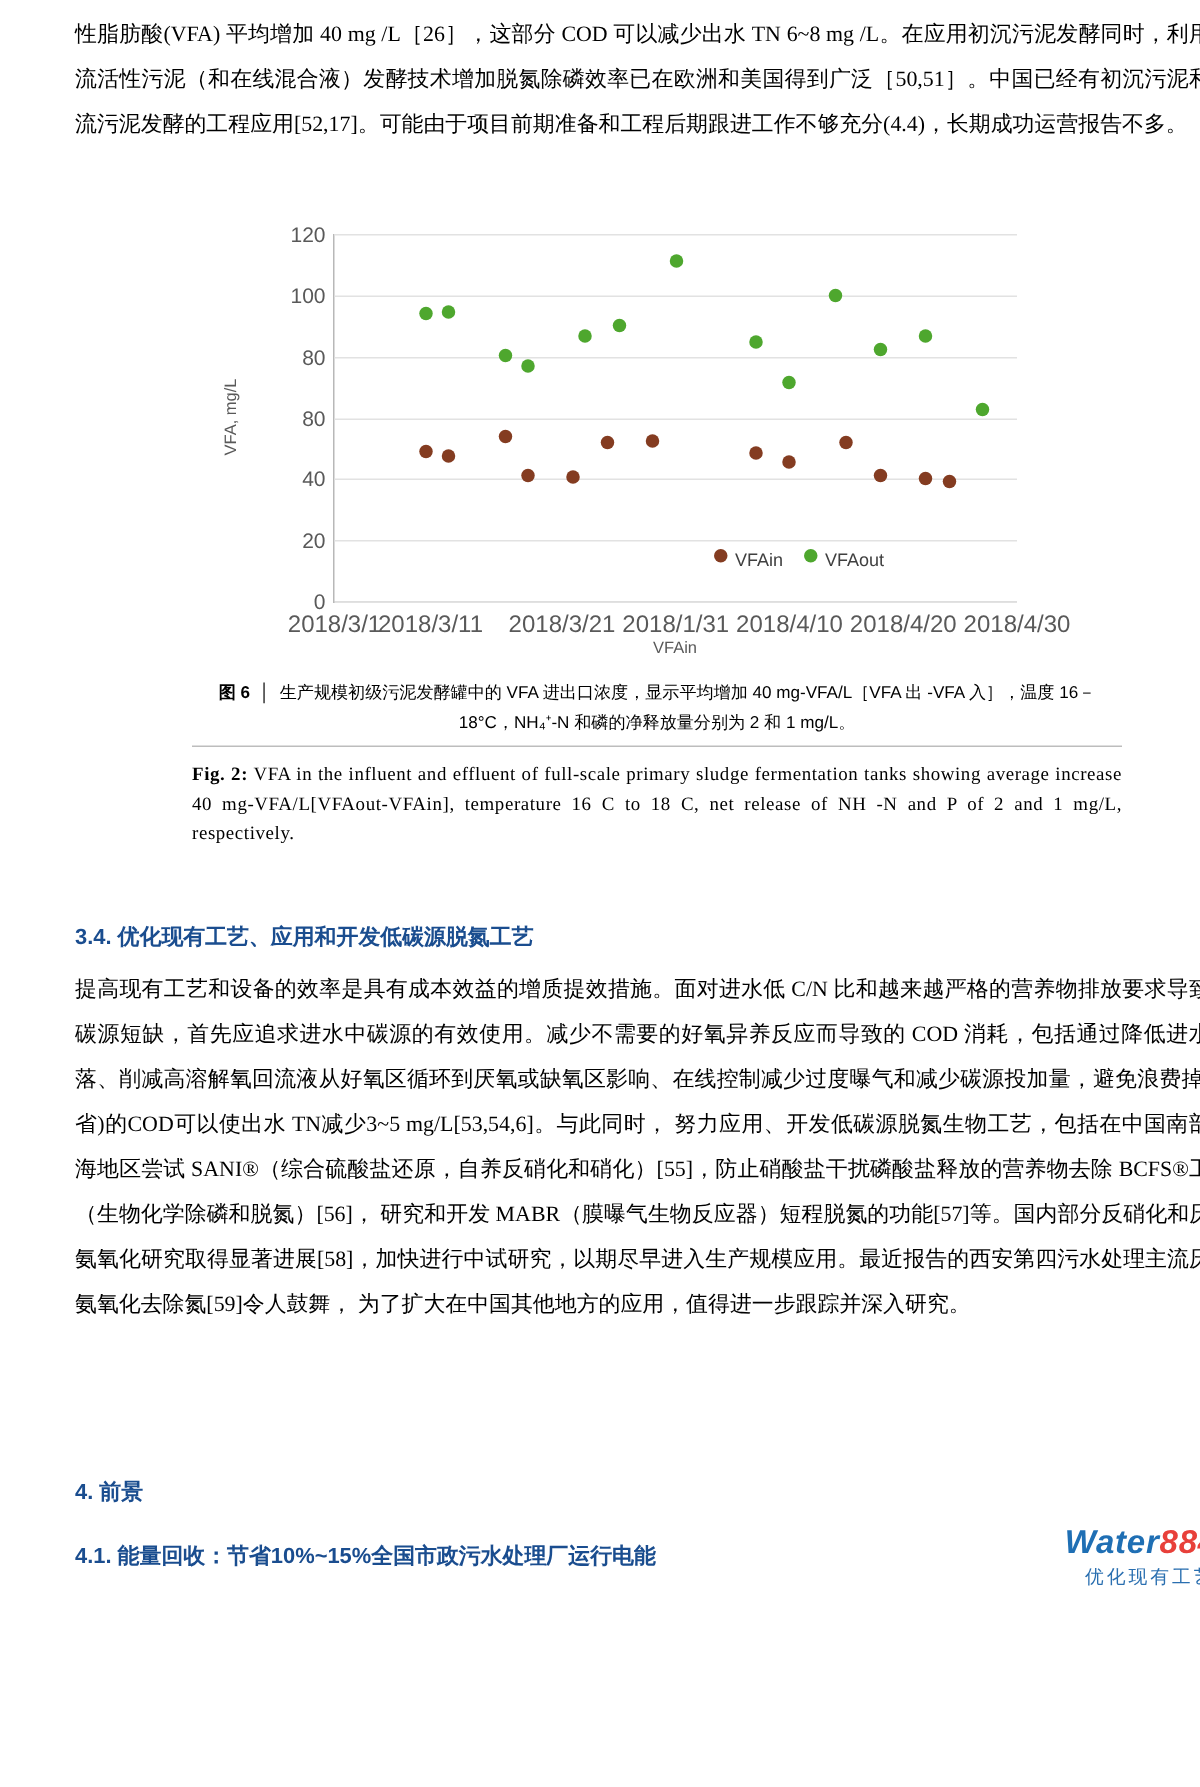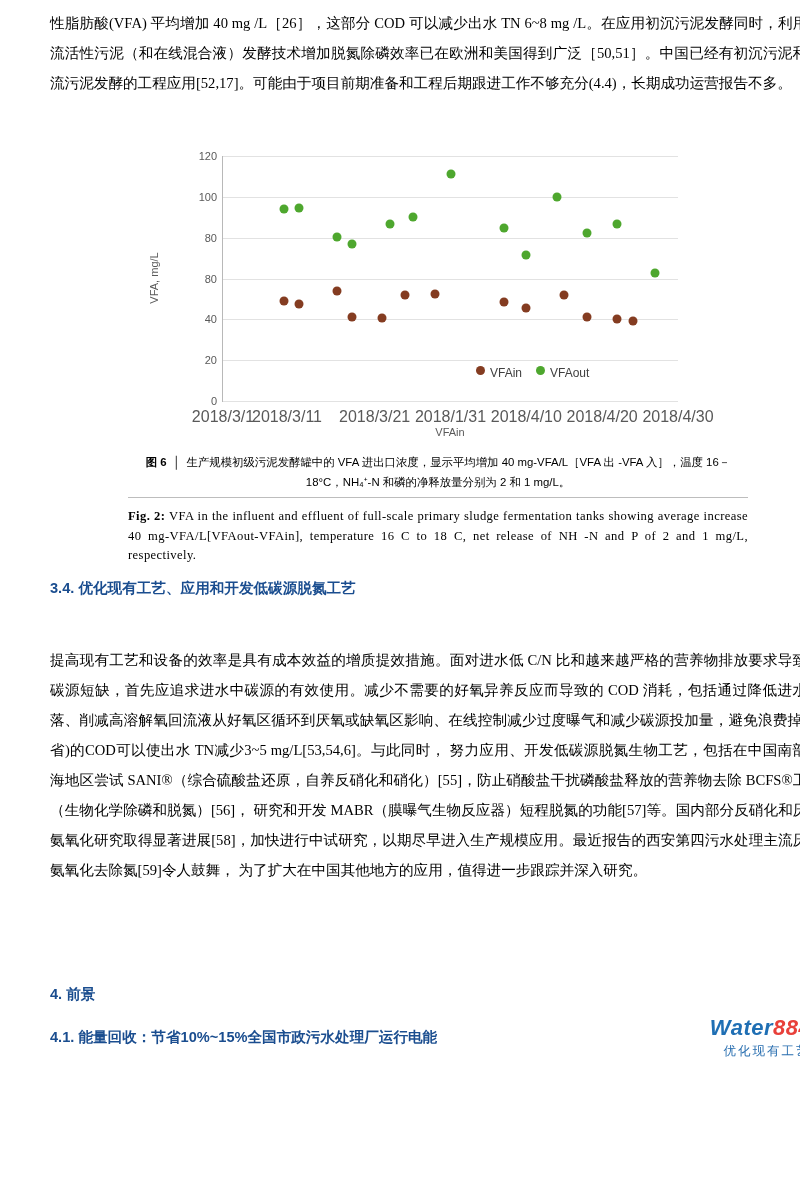--- a/index.html
+++ b/index.html
@@ -19,21 +19,21 @@
   .figure-wrap { position:absolute; left:110px; top:148px; width:580px; }
   .chart { position:relative; width:560px; height:290px; }
   .plot {
     position:absolute; left:76px; top:8px; width:456px; height:246px;
     border-left:1px solid #b8b8b8; border-bottom:1px solid #b8b8b8;
     box-sizing:border-box;
   }
   .gridline { position:absolute; left:0; right:0; height:1px; background:#e2e2e2; }
   .ytick {
     position:absolute; right:calc(100% + 6px); transform:translateY(-50%);
-    font-family:"Liberation Sans", sans-serif; font-size:11px; color:#595959;
+    font-family:"Liberation Sans", sans-serif; font-size:14px; color:#595959;
     white-space:nowrap;
   }
   .xtick {
     position:absolute; top:calc(100% + 7px); transform:translateX(-50%);
     font-family:"Liberation Sans", sans-serif; font-size:16px; color:#595959;
     white-space:nowrap;
   }
   .dot { position:absolute; width:9px; height:9px; border-radius:50%; transform:translate(-50%,-50%); }
   .dot.in  { background:#843c21; }
   .dot.out { background:#4ea72e; }
@@ -66,21 +66,21 @@
     font-family:"Liberation Serif", serif; font-size:12.6px; line-height:19.5px;
     text-align:justify; color:#000; letter-spacing:.4px;
   }
   .cap-en b { font-weight:bold; }
   sup { font-size:8px; vertical-align:super; }
   
   .h-sec {
     font-family:"Liberation Sans", sans-serif; font-weight:bold; font-size:14.6px;
     color:#1a4d8f;
   }
-  #h34 { position:absolute; left:14px; top:579px; }
+  #h34 { position:absolute; left:14px; top:615px; }
   #p34 { position:absolute; left:14px; top:645px; width:772px; }
   #h4  { position:absolute; left:14px; top:985px; }
   #h41 { position:absolute; left:14px; top:1028px; }
   #p41 { position:absolute; left:14px; top:1060px; width:772px; }
   
   .wm {
     position:absolute; right:12px; bottom:22px; text-align:center;
     font-family:"Liberation Sans", sans-serif; pointer-events:none;
   }
   .wm .wm-main { font-size:22px; font-weight:bold; font-style:italic; color:#1f6fb4; letter-spacing:.5px; }

